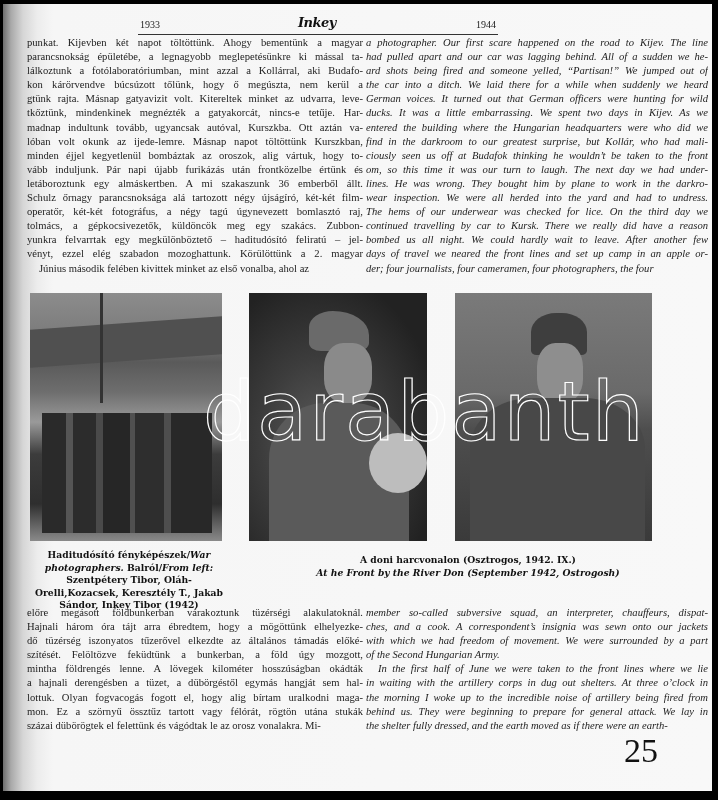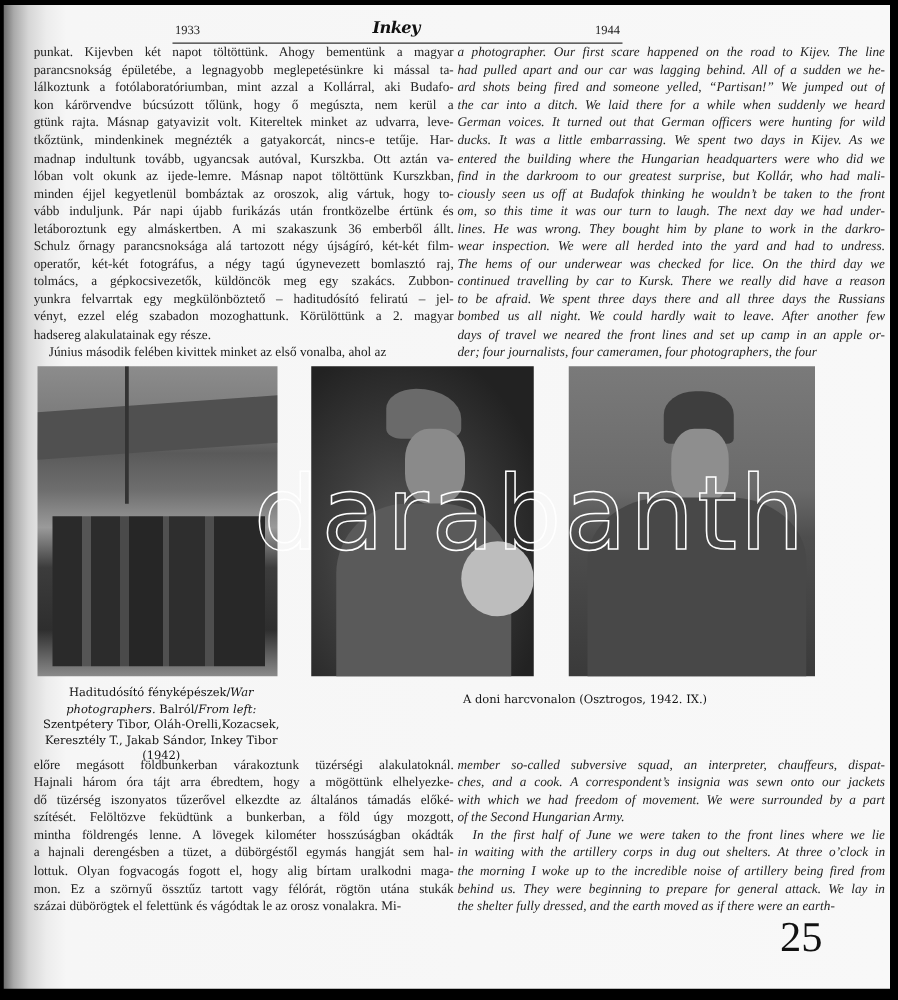--- a/index.html
+++ b/index.html
@@ -24,21 +24,21 @@
   .top { top:32px; }
   .bottom { top:602px; }
 
   .photo { position:absolute; top:289px; height:248px; overflow:hidden; }
   .p1 { left:27px; width:192px; background:linear-gradient(#8c8c8c 0%, #7a7a7a 18%, #5a5a5a 28%, #6e6e6e 40%, #9a9a9a 52%, #3c3c3c 65%, #2e2e2e 85%, #8a8a8a 100%); }
   .p2 { left:246px; width:178px; background:radial-gradient(ellipse at 40% 60%, #5b5b5b 0%, #3c3c3c 40%, #222 80%); }
   .p3 { left:452px; width:197px; background:linear-gradient(#7a7a7a 0%, #6a6a6a 40%, #4e4e4e 55%, #3a3a3a 100%); }
   .shape { position:absolute; }
   .watermark { position:absolute; left:200px; top:360px; font-family:"DejaVu Sans", sans-serif; font-size:82px; color:transparent; -webkit-text-stroke:1.2px #fff; letter-spacing:2px; }
 
-  .cap { position:absolute; font-family:"DejaVu Serif", serif; font-size:9.2px; line-height:12.5px; color:#111; font-weight:normal; text-align:center; }
+  .cap { position:absolute; font-family:"DejaVu Serif", serif; font-size:9.2px; line-height:12.5px; color:#111; font-weight:bold; text-align:center; }
   .cap i { font-style:italic; }
   .cap1 { left:26px; width:200px; top:545px; }
   .cap2 { left:300px; width:330px; top:550px; }
   .pagenum { position:absolute; left:621px; top:728px; font-family:"Liberation Serif", serif; font-size:34px; color:#111; }
 </style>
 </head>
 <body>
 
 <div class="page">
 
@@ -58,39 +58,37 @@
       <span class="line">madnap indultunk tovább, ugyancsak autóval, Kurszkba. Ott aztán va-</span>
       <span class="line">lóban volt okunk az ijede-lemre. Másnap napot töltöttünk Kurszkban,</span>
       <span class="line">minden éjjel kegyetlenül bombáztak az oroszok, alig vártuk, hogy to-</span>
       <span class="line">vább induljunk. Pár napi újabb furikázás után frontközelbe értünk és</span>
       <span class="line">letáboroztunk egy almáskertben. A mi szakaszunk 36 emberből állt.</span>
       <span class="line">Schulz őrnagy parancsnoksága alá tartozott négy újságíró, két-két film-</span>
       <span class="line">operatőr, két-két fotográfus, a négy tagú úgynevezett bomlasztó raj,</span>
       <span class="line">tolmács, a gépkocsivezetők, küldöncök meg egy szakács. Zubbon-</span>
       <span class="line">yunkra felvarrtak egy megkülönböztető – haditudósító feliratú – jel-</span>
       <span class="line">vényt, ezzel elég szabadon mozoghattunk. Körülöttünk a 2. magyar</span>
-      <span class="line last">hadsereg alakulatainak egy része.</span>
       <span class="line last indent">Június második felében kivittek minket az első vonalba, ahol az</span>
     </div>
   <div class="col en top" id="en-top">
       <span class="line">a photographer. Our first scare happened on the road to Kijev. The line</span>
       <span class="line">had pulled apart and our car was lagging behind. All of a sudden we he-</span>
       <span class="line">ard shots being fired and someone yelled, “Partisan!” We jumped out of</span>
       <span class="line">the car into a ditch. We laid there for a while when suddenly we heard</span>
       <span class="line">German voices. It turned out that German officers were hunting for wild</span>
       <span class="line">ducks. It was a little embarrassing. We spent two days in Kijev. As we</span>
       <span class="line">entered the building where the Hungarian headquarters were who did we</span>
       <span class="line">find in the darkroom to our greatest surprise, but Kollár, who had mali-</span>
       <span class="line">ciously seen us off at Budafok thinking he wouldn’t be taken to the front</span>
       <span class="line">om, so this time it was our turn to laugh. The next day we had under-</span>
       <span class="line">lines. He was wrong. They bought him by plane to work in the darkro-</span>
       <span class="line">wear inspection. We were all herded into the yard and had to undress.</span>
       <span class="line">The hems of our underwear was checked for lice. On the third day we</span>
       <span class="line">continued travelling by car to Kursk. There we really did have a reason</span>
-      <span class="line">to be afraid. We spent three days there and all three days the Russians</span>
       <span class="line">bombed us all night. We could hardly wait to leave. After another few</span>
       <span class="line">days of travel we neared the front lines and set up camp in an apple or-</span>
       <span class="line last">der; four journalists, four cameramen, four photographers, the four</span>
     </div>
 
   <div class="photo p1">
     <div class="shape" style="left:0;top:30px;width:192px;height:38px;background:#505050;transform:skewY(-4deg);"></div>
     <div class="shape" style="left:70px;top:0;width:3px;height:110px;background:#333;"></div>
     <div class="shape" style="left:12px;top:120px;width:170px;height:120px;background:linear-gradient(90deg,#2a2a2a 0 14%,#555 14% 18%,#2c2c2c 18% 32%,#4a4a4a 32% 36%,#262626 36% 52%,#505050 52% 55%,#2e2e2e 55% 72%,#4e4e4e 72% 76%,#282828 76% 100%);"></div>
   </div>
@@ -109,20 +107,21 @@
   <div class="watermark">darabanth</div>
 
   <div class="cap cap1">
     <span>Haditudósító fényképészek/</span><i>War photographers.</i>
     <span>Balról/</span><i>From left:</i>
     <span>Szentpétery Tibor, Oláh-Orelli,Kozacsek, Keresztély T., Jakab Sándor, Inkey Tibor (1942)</span>
   </div>
 
   <div class="cap cap2">
     <div>A doni harcvonalon (Osztrogos, 1942. IX.)</div>
+    <div style="font-style:italic;">At he Front by the River Don (September 1942, Ostrogosh)</div>
   </div>
 
   <div class="col hu bottom" id="hu-bottom">
       <span class="line">előre megásott földbunkerban várakoztunk tüzérségi alakulatoknál.</span>
       <span class="line">Hajnali három óra tájt arra ébredtem, hogy a mögöttünk elhelyezke-</span>
       <span class="line">dő tüzérség iszonyatos tűzerővel elkezdte az általános támadás előké-</span>
       <span class="line">szítését. Felöltözve feküdtünk a bunkerban, a föld úgy mozgott,</span>
       <span class="line">mintha földrengés lenne. A lövegek kilométer hosszúságban okádták</span>
       <span class="line">a hajnali derengésben a tüzet, a dübörgéstől egymás hangját sem hal-</span>
       <span class="line">lottuk. Olyan fogvacogás fogott el, hogy alig bírtam uralkodni maga-</span>

